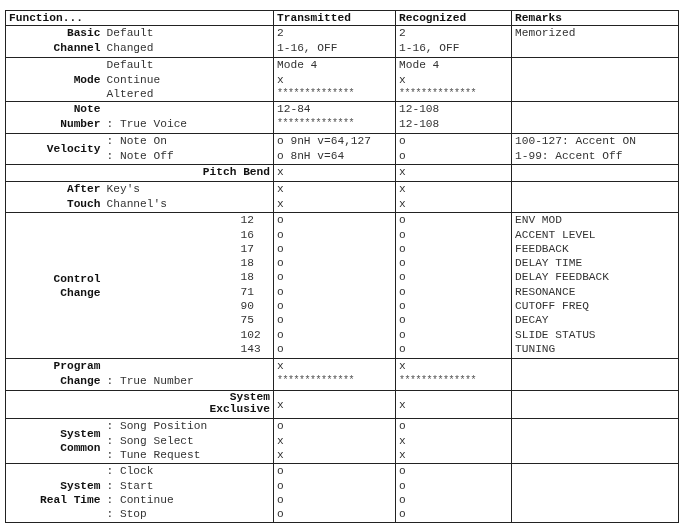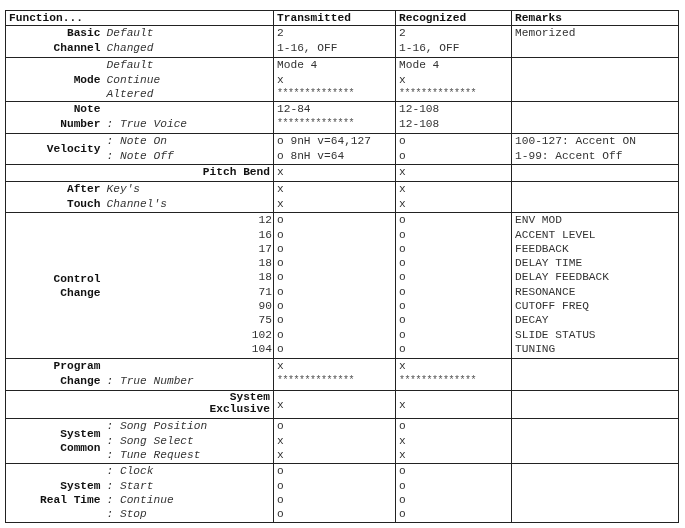--- a/index.html
+++ b/index.html
@@ -3,22 +3,22 @@
 <meta charset="utf-8">
 <style>
   html, body { margin: 0; padding: 0; background: #ffffff; }
   body { width: 685px; height: 528px; position: relative; overflow: hidden;
          font-family: "Liberation Mono", "DejaVu Sans Mono", monospace; color: #333333; }
   table.midi { position: absolute; left: 5px; top: 10px; width: 673px;
                border-collapse: collapse; table-layout: fixed; }
   table.midi td { border: 1.2px solid #222222; vertical-align: top; padding: 0 3px;
                   font-size: 11.2px; line-height: 14.3px; }
   table.midi td.fn { border-right: none; }
-  table.midi td.sub { border-left: none; border-right: none; font-style: italic; }
-  table.midi td.num { border-left: none; text-align: right; padding-right: 1px; }
+  table.midi td.sub { border-left: none; border-right: none; }
+  table.midi td.num { border-left: none; padding-right: 1px; }
   .hdr td { font-weight: bold; color: #111111; padding-top: 1px; padding-bottom: 0; height: 14px; }
   .b { font-weight: bold; color: #111111; text-align: right; }
   .vmid { vertical-align: middle !important; }
   .line { display: block; white-space: pre; height: 14.3px; }
   .stars { letter-spacing: -0.5px; font-size: 10px; color: #555; }
 </style>
 </head>
 <body>
 
 <table class="midi">
@@ -161,21 +161,21 @@
     <td class="num">
       <span class="line">12</span>
       <span class="line">16</span>
       <span class="line">17</span>
       <span class="line">18</span>
       <span class="line">18</span>
       <span class="line">71</span>
       <span class="line">90</span>
       <span class="line">75</span>
       <span class="line">102</span>
-      <span class="line">104</span>
+      <span class="line">143</span>
     </td>
     <td>
       <span class="line">o</span>
       <span class="line">o</span>
       <span class="line">o</span>
       <span class="line">o</span>
       <span class="line">o</span>
       <span class="line">o</span>
       <span class="line">o</span>
       <span class="line">o</span>

